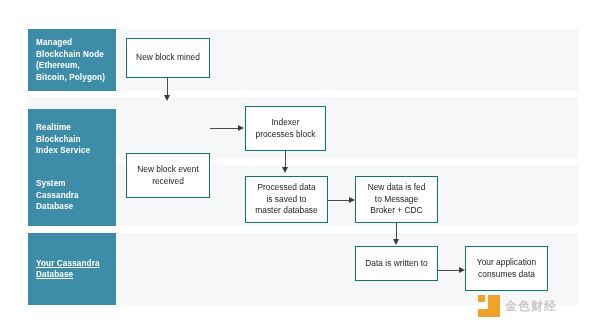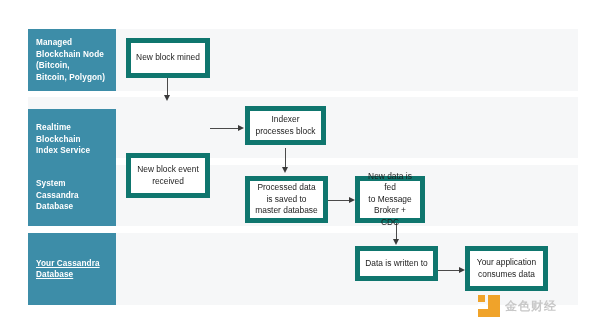--- a/index.html
+++ b/index.html
@@ -44,21 +44,21 @@
     padding: 0 8px;
     display: flex;
     align-items: center;
   }
   .lane-label span { display: block; }
 
   
   .node {
     position: absolute;
     background: #ffffff;
-    border: 5px solid #0f766e;
+    border: 1px solid #0f766e;
     box-sizing: border-box;
     display: flex;
     align-items: center;
     justify-content: center;
     text-align: center;
     font-size: 8.4px;
     line-height: 11.5px;
     color: #1c1c1c;
   }
   .node span { display: block; padding: 0 4px; }
@@ -148,21 +148,21 @@
 
   <div class="lane-band" style="top:29px;height:62px;"></div>
   <div class="lane-band" style="top:97px;height:61px;"></div>
   <div class="lane-band" style="top:165px;height:61px;"></div>
   <div class="lane-band" style="top:233px;height:72px;"></div>
 
   <div class="lane-label" style="top:29px;height:62px;">
     <div>
       <span>Managed</span>
       <span>Blockchain Node</span>
-      <span>(Bitcoin,</span>
+      <span>(Ethereum,</span>
       <span>Bitcoin, Polygon)</span>
     </div>
   </div>
 
   <div class="lane-label" style="top:109px;height:61px;">
     <div>
       <span>Realtime</span>
       <span>Blockchain</span>
       <span>Index Service</span>
     </div>
@@ -207,36 +207,36 @@
     </div>
   </div>
 
   <div class="node" style="left:126px;top:106px;width:84px;height:45px;margin-top:47px;">
     <div>
       <span>New block event</span>
       <span>received</span>
     </div>
   </div>
 
-  <div class="node" style="left:245px;top:106px;width:81px;height:39px;">
+  <div class="node" style="left:245px;top:106px;width:81px;height:45px;">
     <div>
       <span>Indexer</span>
       <span>processes block</span>
     </div>
   </div>
 
   <div class="node" style="left:245px;top:176px;width:83px;height:47px;">
     <div>
       <span>Processed data</span>
       <span>is saved to</span>
       <span>master database</span>
     </div>
   </div>
 
-  <div class="node" style="left:355px;top:176px;width:70px;height:47px;">
+  <div class="node" style="left:355px;top:176px;width:83px;height:47px;">
     <div>
       <span>New data is fed</span>
       <span>to Message</span>
       <span>Broker + CDC</span>
     </div>
   </div>
 
   <div class="node" style="left:355px;top:246px;width:83px;height:35px;">
     <div>
       <span>Data is written to</span>

